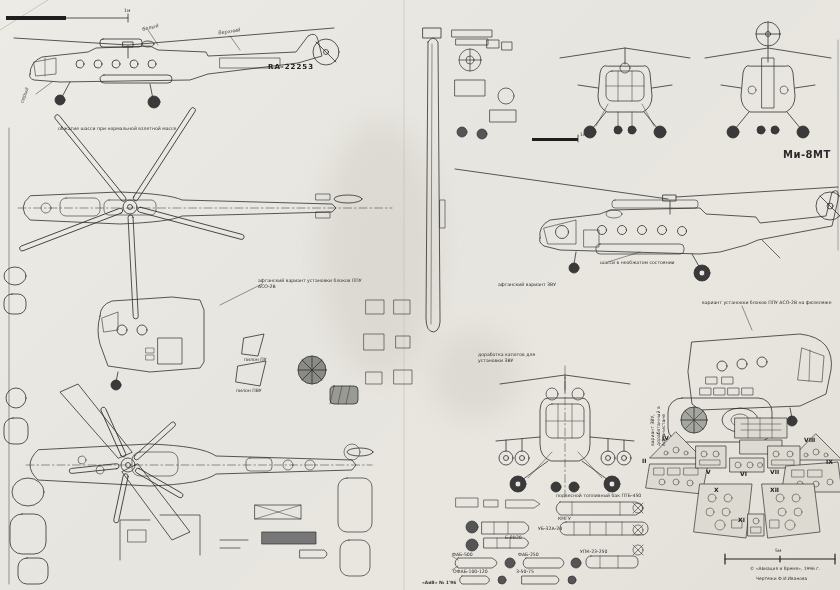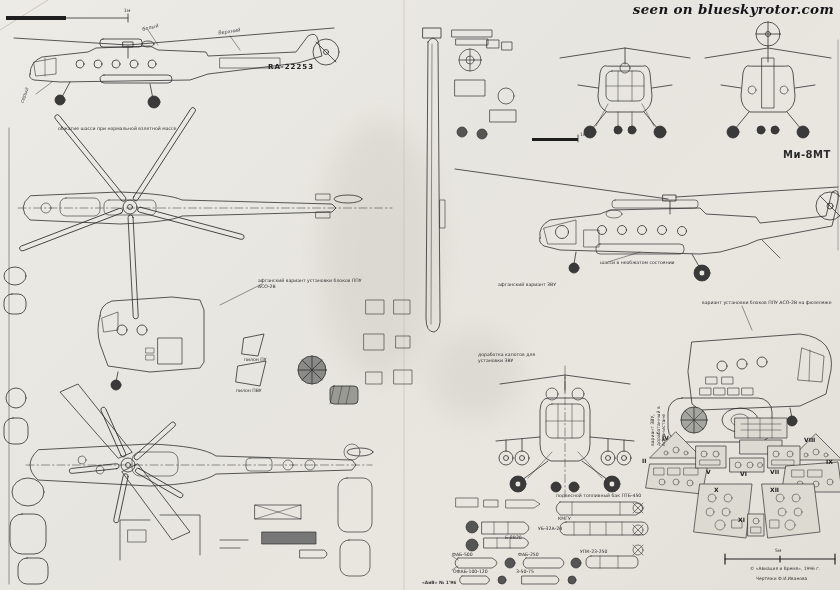--- a/index.html
+++ b/index.html
@@ -472,21 +472,20 @@
       <rect x="255" y="505" width="46" height="14"></rect>
       <line x1="255" y1="505" x2="301" y2="519" stroke-width="0.5"></line>
         <line x1="255" y1="519" x2="301" y2="505" stroke-width="0.5"></line>
       <rect x="262" y="532" width="54" height="12" fill="#777"></rect>
       <path d="M300,550 L324,550 Q330,554 324,558 L300,558 Z"></path>
       <line x1="220" y1="540" x2="248" y2="540"></line>
         <line x1="220" y1="548" x2="240" y2="548"></line>
     </g>
   </svg>
 
-  <div class="watermark">seen on blueskyrotor.com</div>
   <div class="title">Ми-8МТ</div>
   <div class="reg">RA-22253</div>
 
   <div class="lbl" style="left:58px;top:126px;">обжатие шасси при нормальной взлетной массе</div>
   <div class="lbl lblw" style="left:258px;top:278px;width:112px;">афганский вариант установки блоков ППУ АСО-2В</div>
   <div class="lbl" style="left:498px;top:282px;">афганский вариант ЗВУ</div>
   <div class="lbl" style="left:702px;top:300px;">вариант установки блоков ППУ АСО-2В на фюзеляже</div>
   <div class="lbl" style="left:600px;top:260px;">шасси в необжатом состоянии</div>
   <div class="lbl lblw" style="left:478px;top:352px;width:70px;">доработка капотов для установки ЗВУ</div>
   <div class="lbl vert lblw" style="left:650px;top:388px;height:58px;width:10px;">вариант ЗВУ, доработанный в Афганистане</div>

